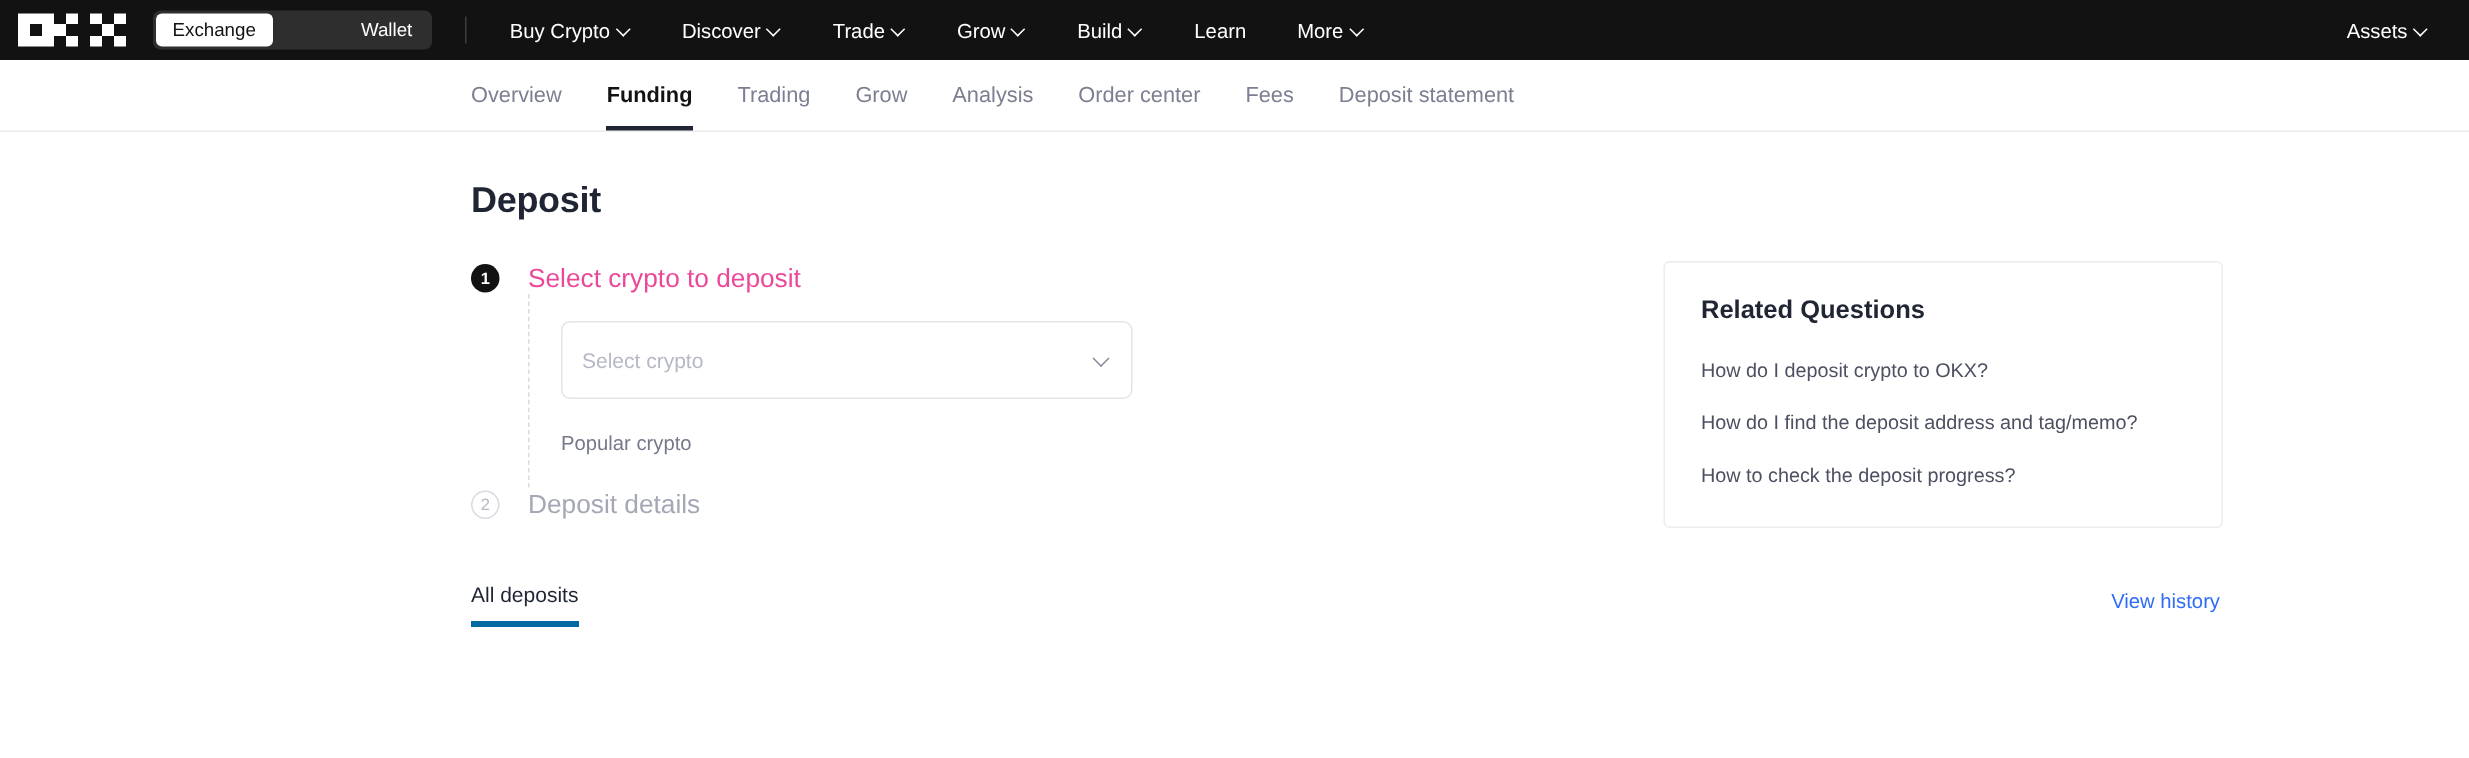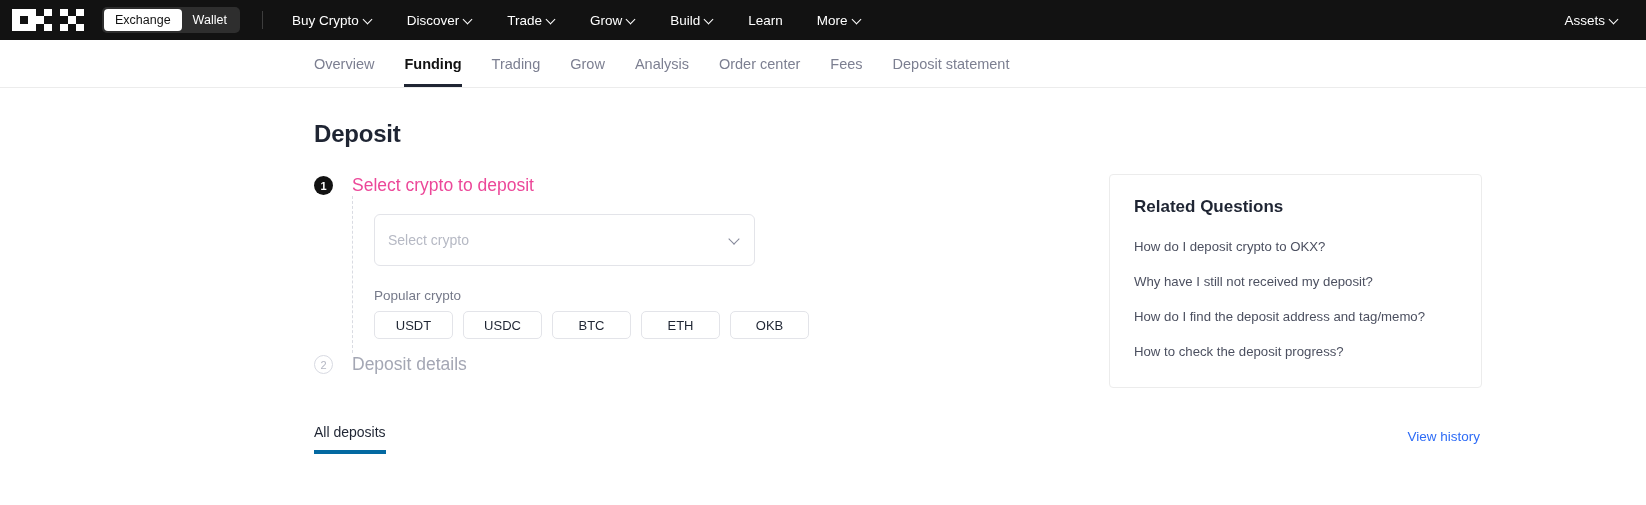--- a/index.html
+++ b/index.html
@@ -37,20 +37,21 @@
   .logo i.on { background: #ffffff; }
 
   .seg {
     display: flex;
     align-items: center;
     background: #2e2e2e;
     border-radius: 5px;
     padding: 2px;
     height: 26px;
     margin-right: 18px;
+    gap: 48px;
   }
   .seg > div {
     font-size: 12.5px;
     line-height: 22px;
     padding: 0 11px;
     border-radius: 4px;
     color: #ffffff;
     cursor: pointer;
     white-space: nowrap;
   }
@@ -413,42 +414,34 @@
 
       <div class="step-body">
         <div class="step-body-inner">
           <div class="select-box">
             <span class="select-placeholder">Select crypto</span>
             <span class="select-chev"></span>
           </div>
 
           <div class="popular-label">Popular crypto</div>
 
-          <div class="chips">
-            <div class="chip">USDT</div>
-            <div class="chip">USDC</div>
-            <div class="chip">BTC</div>
-            <div class="chip">ETH</div>
-            <div class="chip">OKB</div>
-          </div>
         </div>
       </div>
 
       <div class="step">
         <div class="step-badge idle">2</div>
         <div class="step-title muted">Deposit details</div>
       </div>
 
     </div>
 
     <div class="right-col">
       <div class="faq-card">
         <div class="faq-title">Related Questions</div>
         <div class="faq-item">How do I deposit crypto to OKX?</div>
-        <div class="faq-item">Why have I still not received my deposit?</div>
         <div class="faq-item">How do I find the deposit address and tag/memo?</div>
         <div class="faq-item">How to check the deposit progress?</div>
       </div>
     </div>
 
   </div>
 
   <div class="bottom-row">
     <div class="deposit-tab">All deposits</div>
     <div class="view-history">View history</div>

